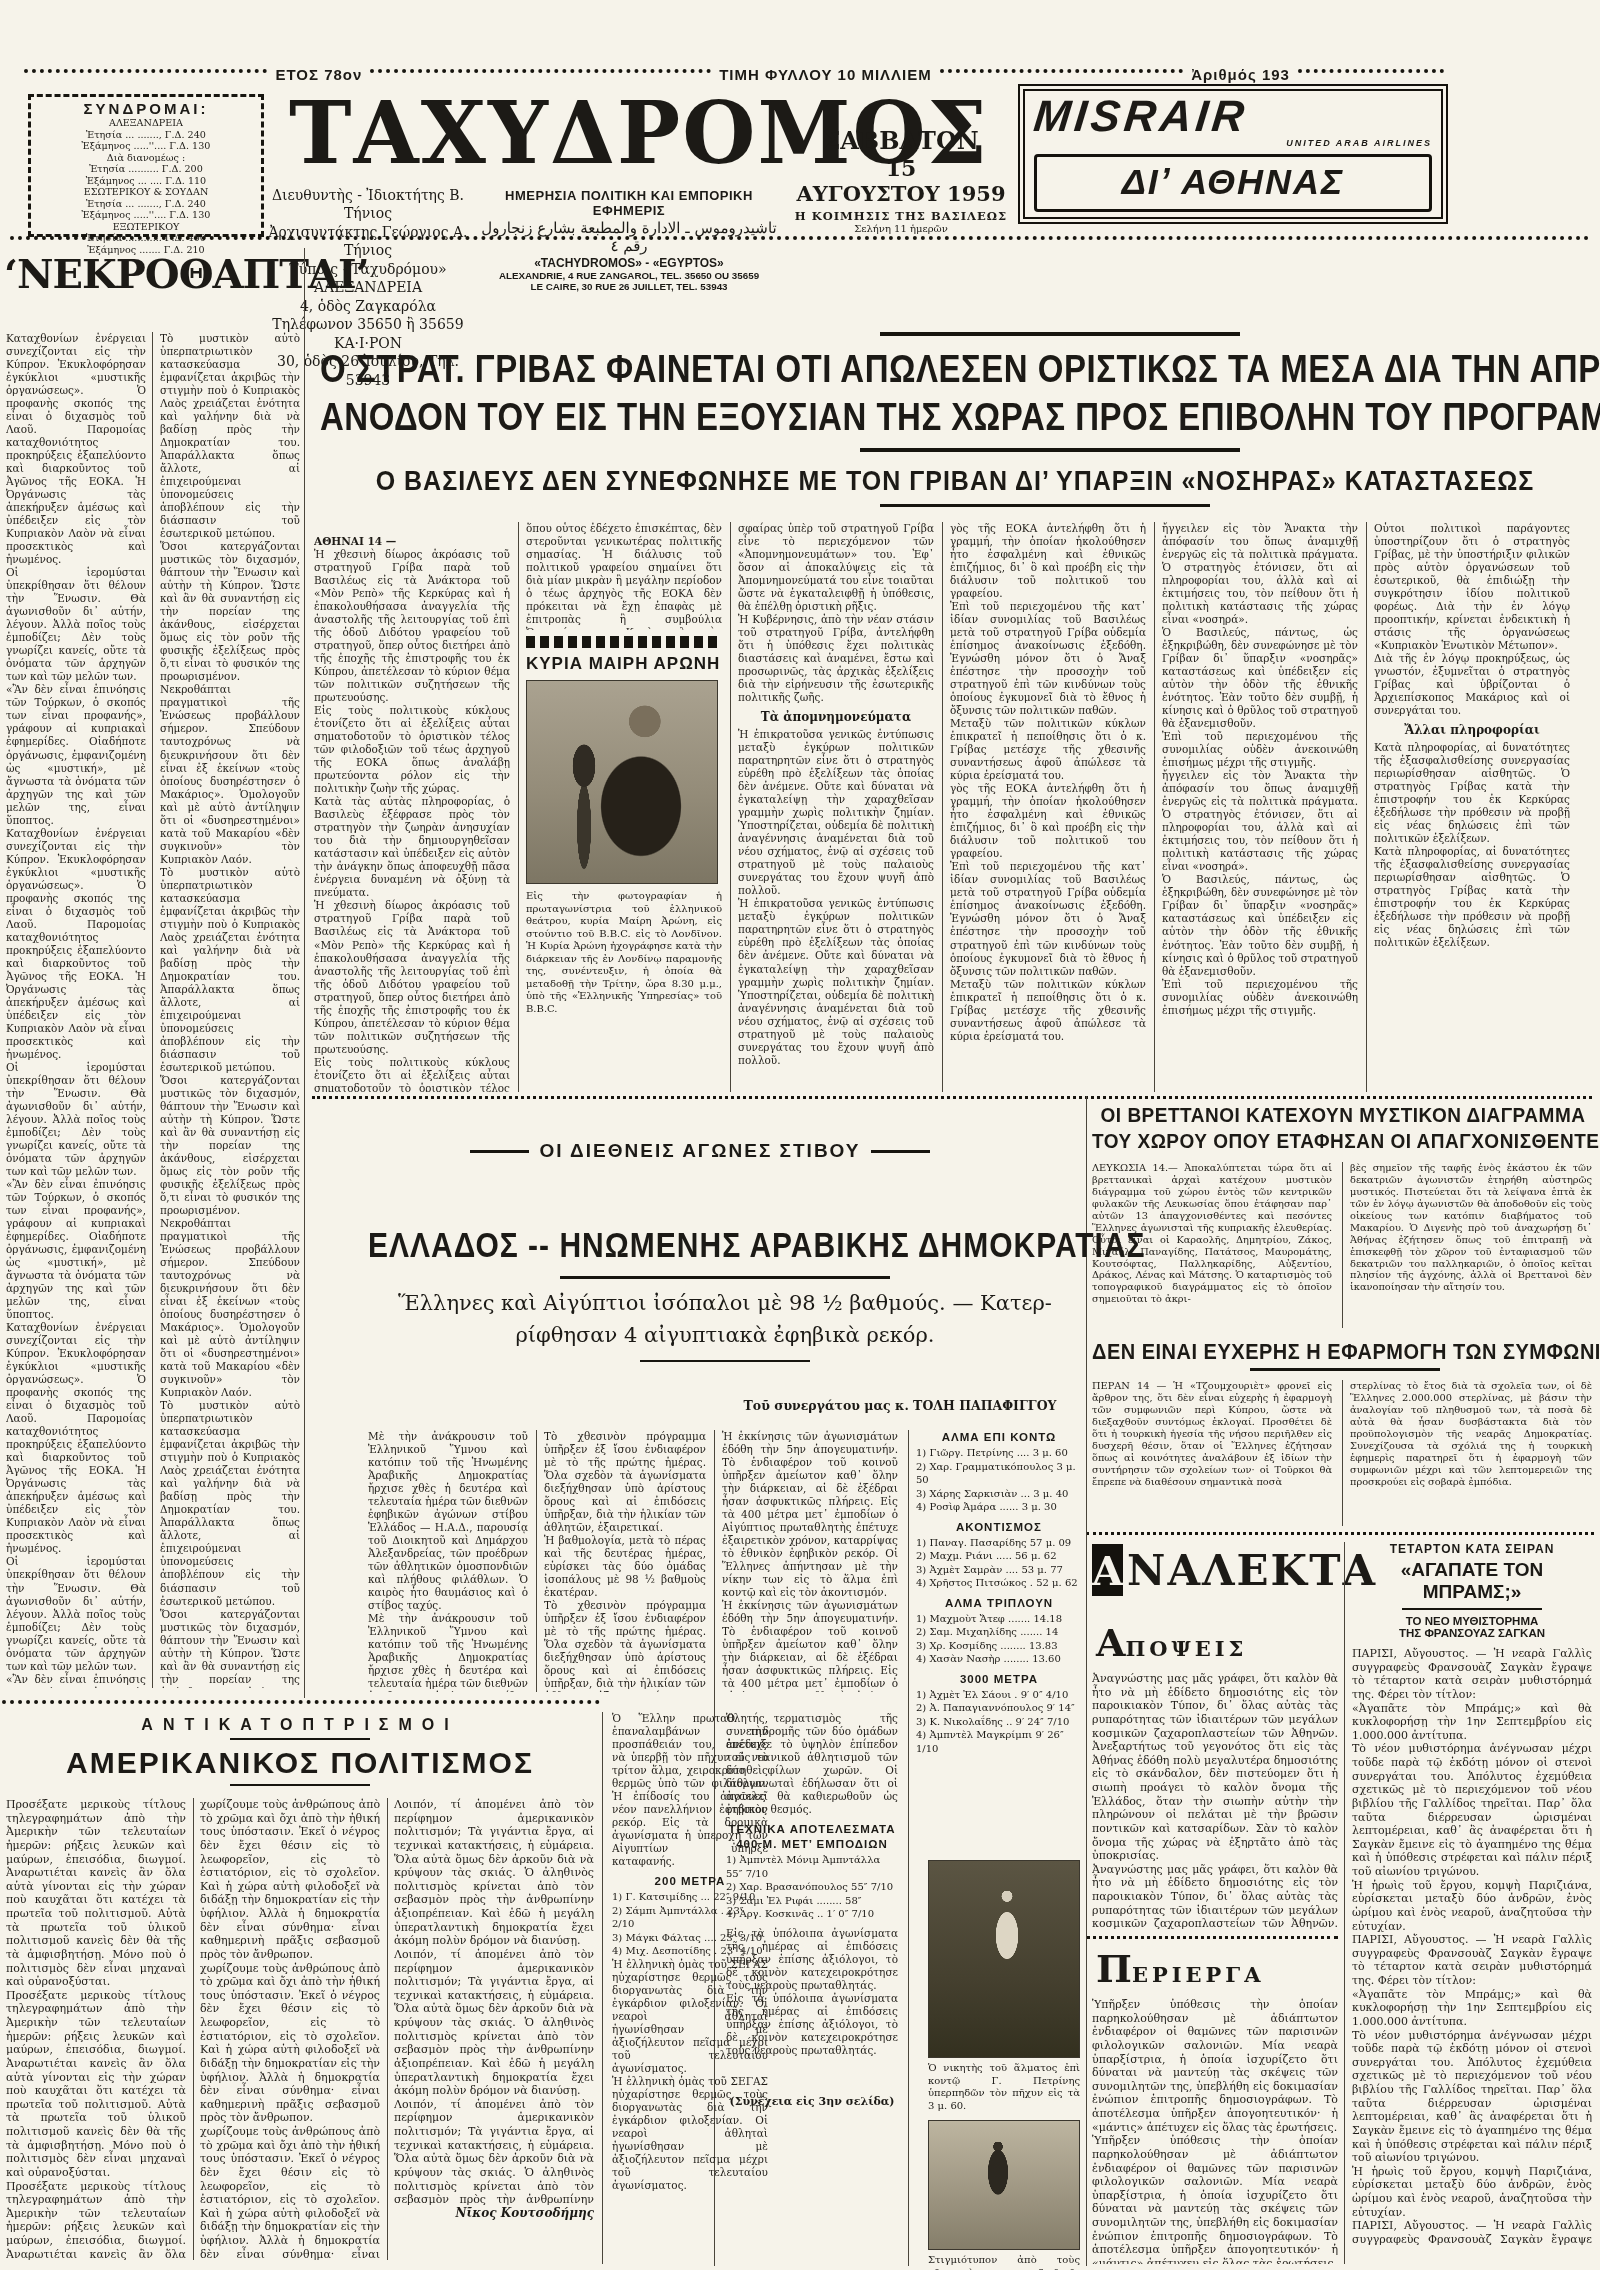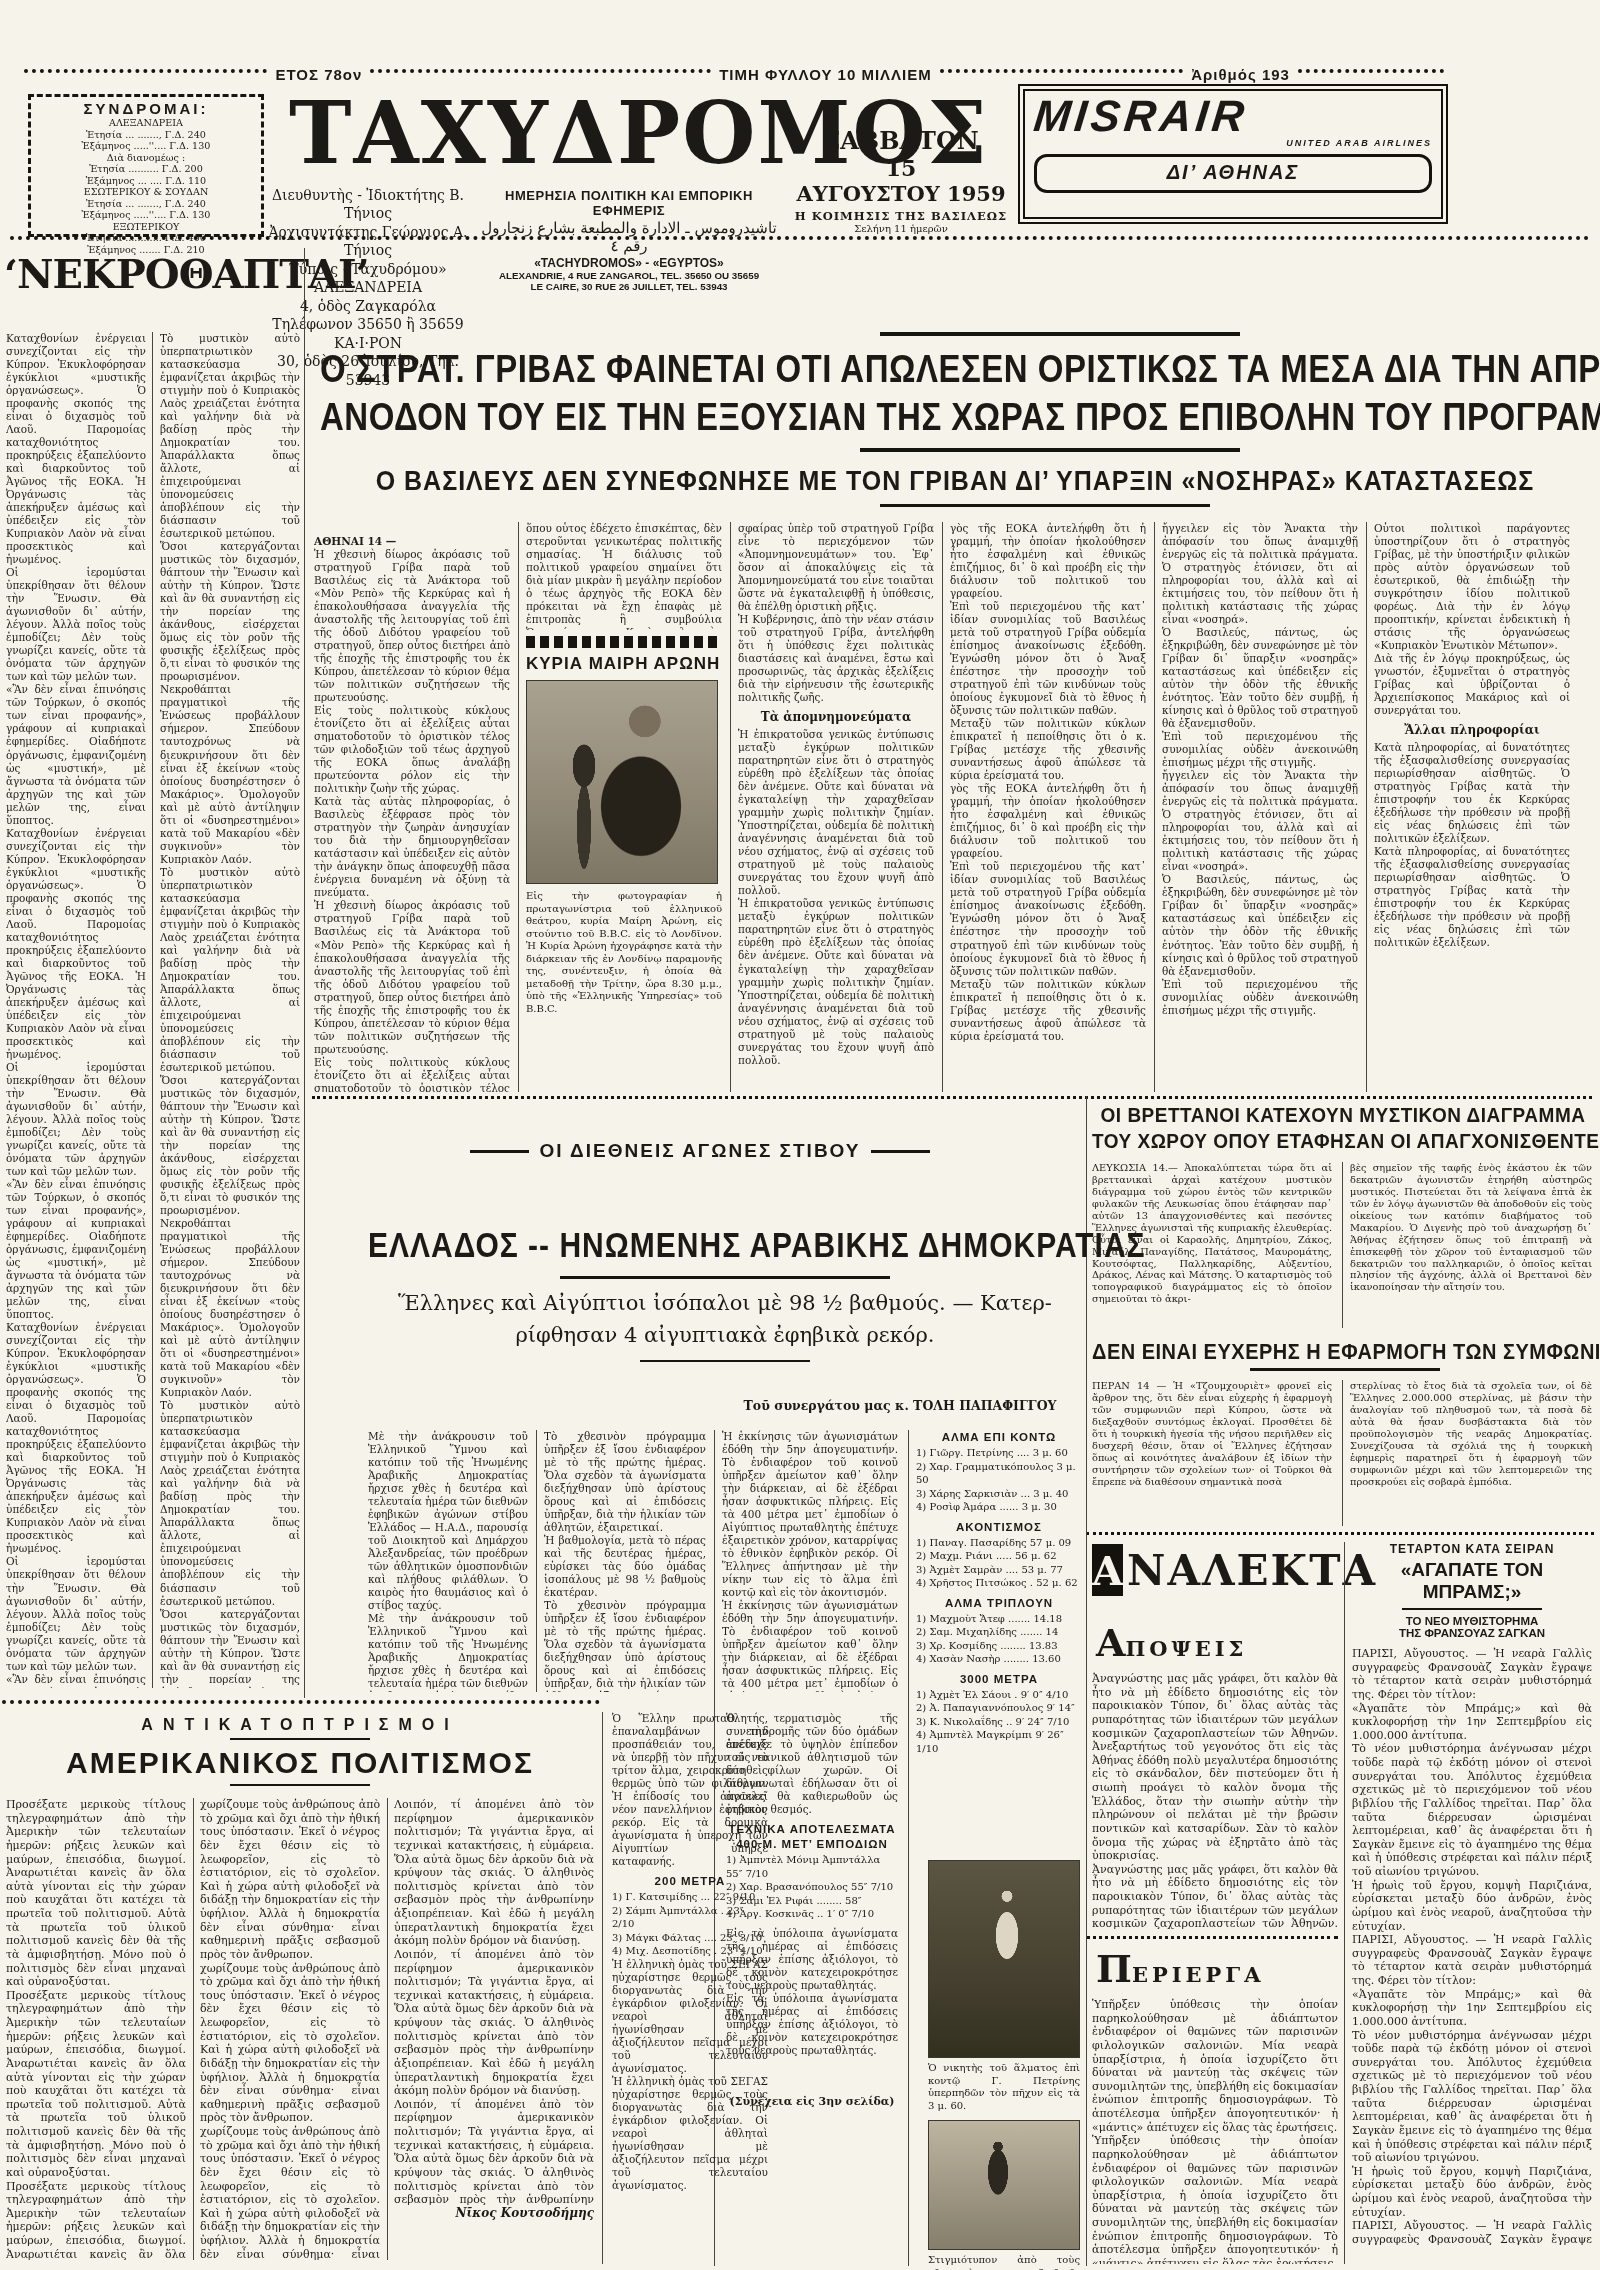--- a/index.html
+++ b/index.html
@@ -31,22 +31,22 @@
   .subsbox .rows{font-size:9.6px;line-height:1.2;white-space:pre-line;text-align:center;}
   .masthead-title{font-family:"DejaVu Serif",serif;font-weight:bold;font-size:84px;
                   letter-spacing:2px;text-align:center;line-height:90px;transform:scaleY(1.02);}
   .adminblock{font-size:14px;line-height:1.32;text-align:center;white-space:pre-line;}
   .misrair{border:2px solid #14120d;box-shadow:inset 0 0 0 3px #f6f3ea,inset 0 0 0 5px #14120d;
            padding:8px 14px 10px;}
   .misrair .brand{font-family:"Liberation Sans",sans-serif;font-weight:bold;font-style:italic;
                   font-size:44px;letter-spacing:4px;line-height:44px;transform:skewX(-6deg);}
   .misrair .sub{font-family:"Liberation Sans",sans-serif;font-weight:bold;font-style:italic;
                 font-size:9px;letter-spacing:2px;text-align:right;}
-  .athinas{border:3px solid #14120d;border-radius:13px;font-family:"Liberation Sans",sans-serif;
-           font-weight:bold;font-style:italic;font-size:20px;letter-spacing:2px;
+  .athinas{border:3px solid #14120d;border-radius:4px;font-family:"Liberation Sans",sans-serif;
+           font-weight:bold;font-style:italic;font-size:36px;letter-spacing:2px;
            text-align:center;padding:4px 0 6px;}
   .photo{border:1px solid #3b372e;}
   .photo-aroni{background:
       radial-gradient(circle 26px at 62% 20%,#7a6f5c 0 60%,transparent 62%),
       radial-gradient(ellipse 58px 72px at 60% 62%,#262119 0 68%,transparent 70%),
       radial-gradient(ellipse 16px 30px at 30% 42%,#302b23 0 70%,transparent 72%),
       radial-gradient(ellipse 10px 60px at 30% 72%,#3a352b 0 70%,transparent 72%),
       linear-gradient(180deg,#aaa290 0%,#948c79 55%,#7d7664 100%);}
   .photo-ath1{background:
       radial-gradient(ellipse 20px 42px at 52% 38%,#ddd6c4 0 55%,transparent 57%),

